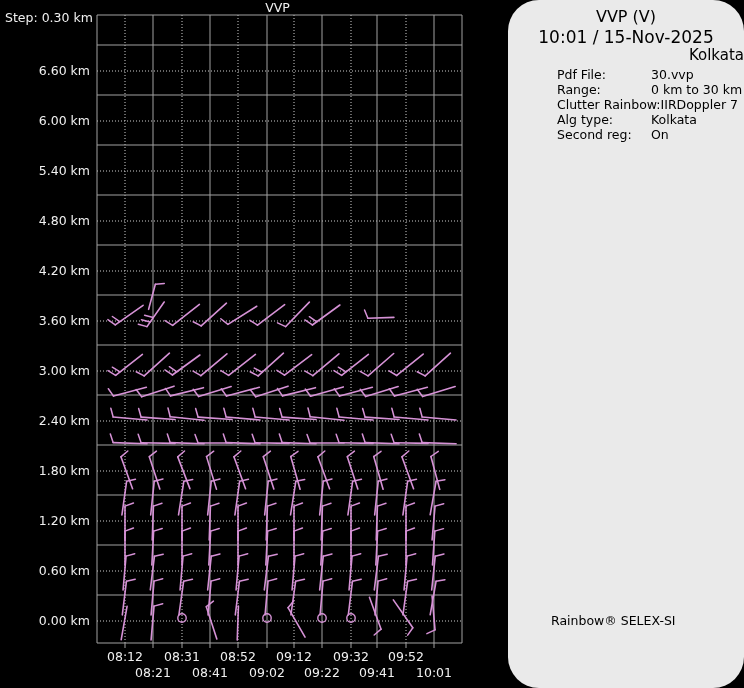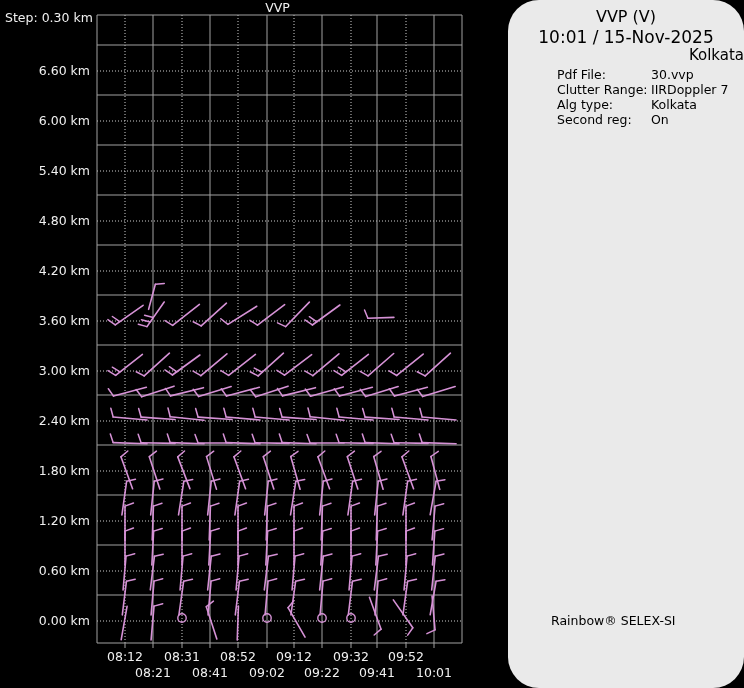--- a/index.html
+++ b/index.html
@@ -394,21 +394,25 @@
 <aside class="panel">
   <div class="p-title">VVP (V)</div>
   <div class="p-dt">10:01 / 15-Nov-2025</div>
   <div class="p-site">Kolkata</div>
   <div class="fields">
     <div class="frow">
       <div class="flabel">Pdf File:</div>
       <div class="fvalue">30.vvp</div>
     </div>
     <div class="frow">
-      <div class="flabel">Clutter Range:</div>
+      <div class="flabel">Range:</div>
+      <div class="fvalue">0 km to 30 km</div>
+    </div>
+    <div class="frow">
+      <div class="flabel">Clutter Rainbow:</div>
       <div class="fvalue">IIRDoppler 7</div>
     </div>
     <div class="frow">
       <div class="flabel">Alg type:</div>
       <div class="fvalue">Kolkata</div>
     </div>
     <div class="frow">
       <div class="flabel">Second reg:</div>
       <div class="fvalue">On</div>
     </div>

